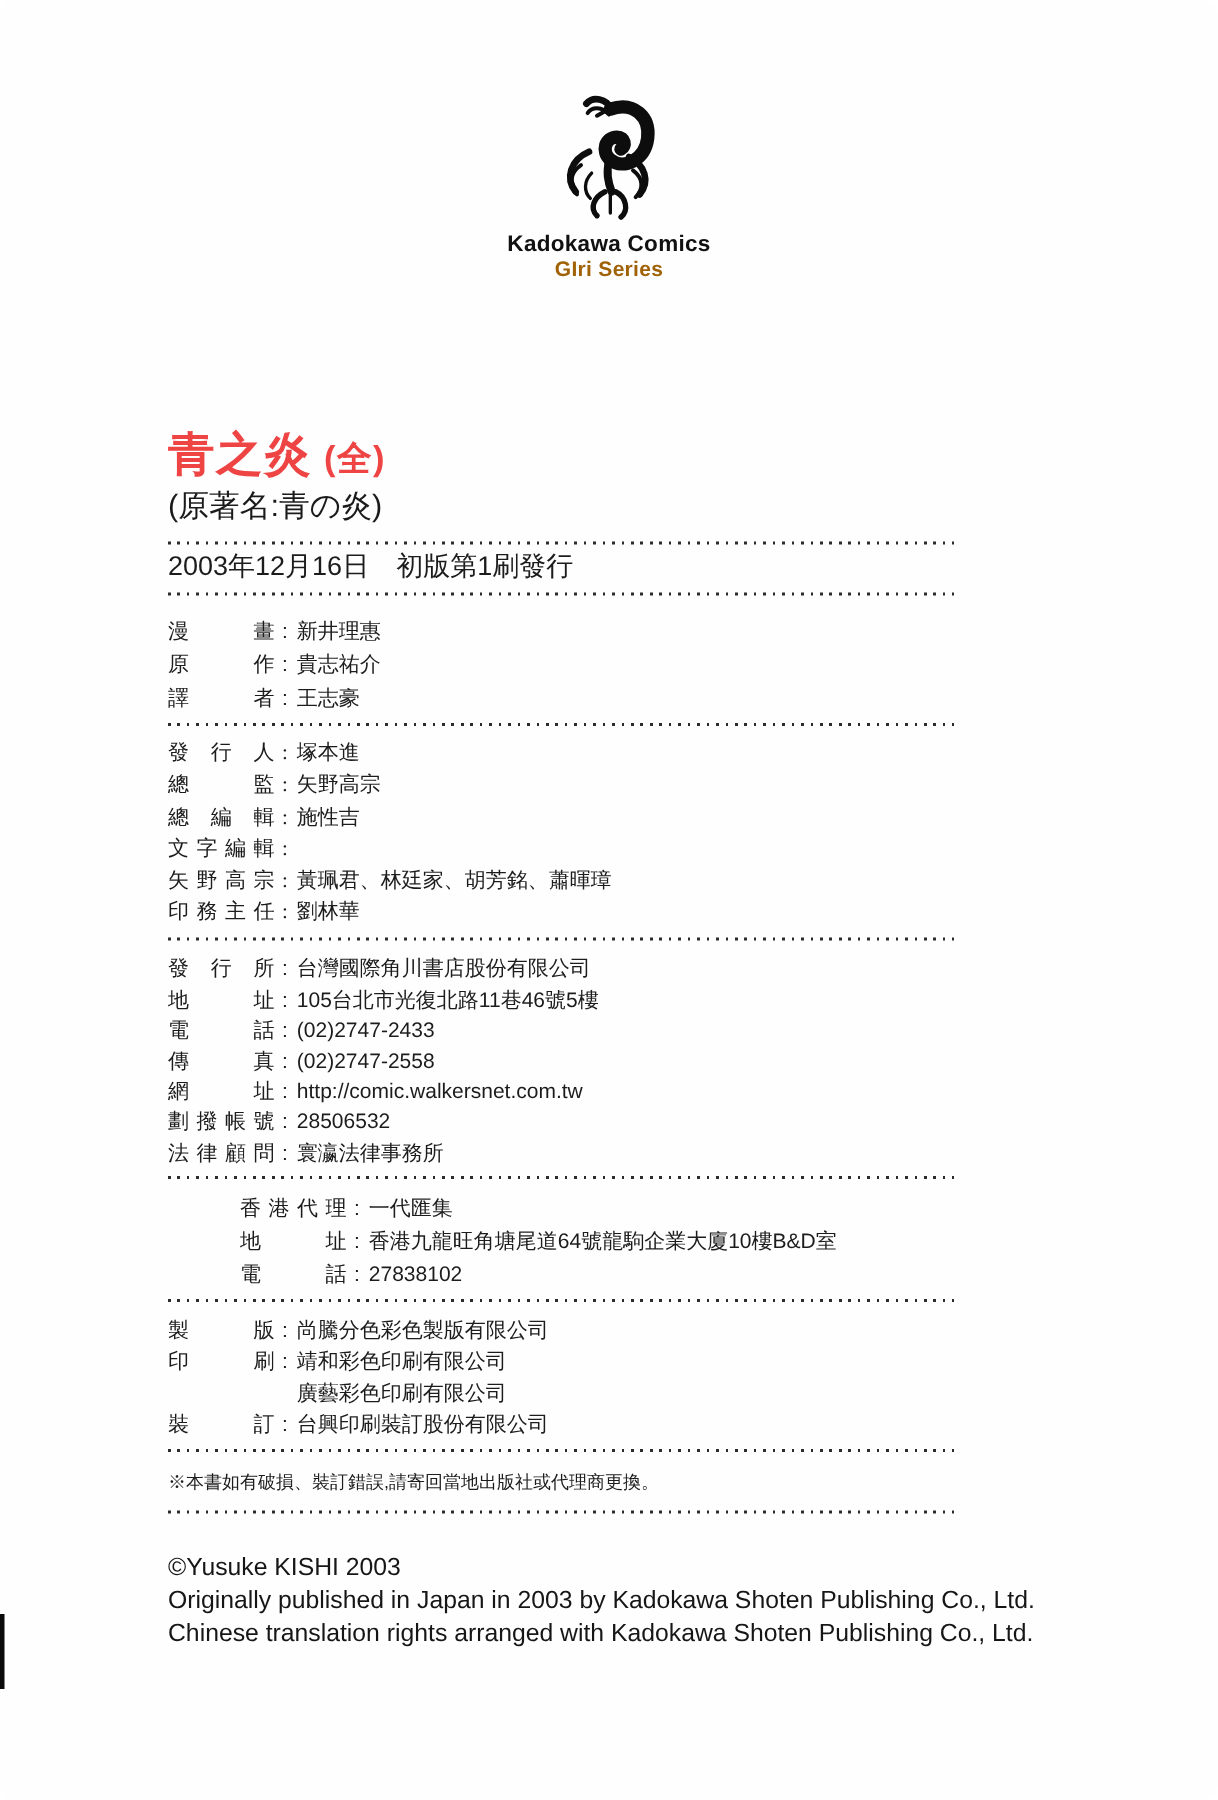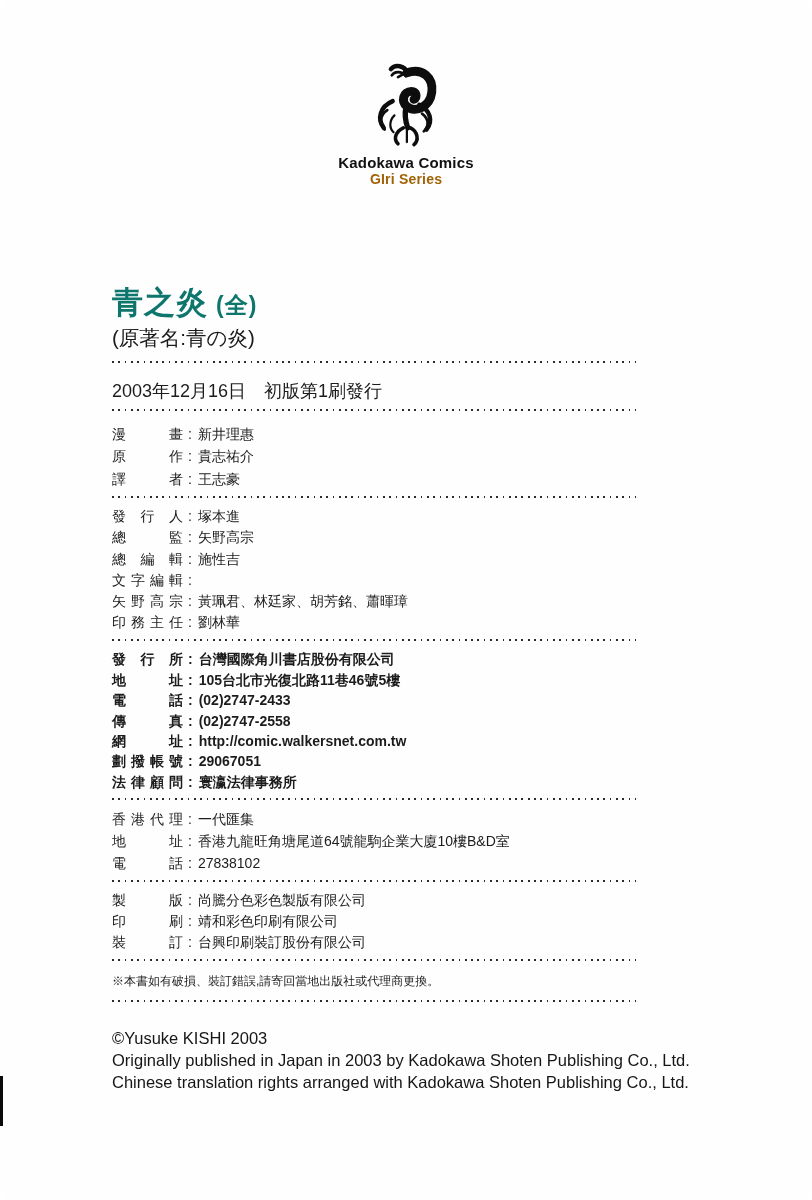--- a/index.html
+++ b/index.html
@@ -12,36 +12,36 @@
     color:#1c1c1c;
     border-radius:11px;
   }
   
   .logo{position:absolute;top:62px;left:0;width:100%;text-align:center;}
   .logo svg{display:block;margin:0 auto;}
   .logo-line1{margin-top:3px;font-size:15px;font-weight:700;letter-spacing:.2px;color:#111;}
   .logo-line2{font-size:14px;font-weight:700;letter-spacing:.2px;color:#a16207;}
   
   .content{position:absolute;left:112px;top:278px;width:628px;}
-  h1.title{margin:8px 0 0;font-size:31px;line-height:34px;font-weight:700;letter-spacing:1px;color:#0f766e;}
+  h1.title{margin:8px 0 0;font-size:31px;line-height:34px;font-weight:700;letter-spacing:1px;color:#ef4444;}
   .t-vol{font-size:23px;font-weight:700;margin-left:8px;}
   .subtitle{margin-top:2px;font-size:20.5px;line-height:27px;color:#1a1a1a;}
-  .date{margin-top:15px;font-size:18px;line-height:24px;white-space:pre-wrap;}
+  .date{margin-top:1px;font-size:18px;line-height:24px;white-space:pre-wrap;}
   .dots{
     height:4px;width:524px;margin-top:9px;
     background-image:repeating-linear-gradient(to right,#2b2b2b 0 1.7px,transparent 1.7px 6.3px);
     background-position:0 1px;background-repeat:repeat-x;background-size:auto 2.2px;
   }
   .dots.tight{margin-top:5px;}
   .sec{margin-top:7px;}
   .sec.first{margin-top:11px;}
   .row{display:flex;align-items:center;font-size:14px;line-height:22.4px;}
-  .sec-staff .row{line-height:21.2px;}
-  .sec-pub .row{line-height:20.4px;font-weight:bold;}
-  .sec-hk .row{line-height:22px;}
+  .sec-staff .row{line-height:21.2px;font-family:Liberation Serif, serif;}
+  .sec-pub .row{line-height:20.4px;}
+  .sec-hk .row{line-height:22px;margin-left:48px;}
   .sec-print .row{line-height:21px;}
   .lbl{
     display:inline-block;width:71px;flex:0 0 71px;
     text-align:justify;text-align-last:justify;
   }
   .sep{padding:0 6px 0 5px;}
   .sep.invisible{visibility:hidden;}
   .val{white-space:pre-wrap;}
   .notice{margin-top:8px;font-size:12px;line-height:23px;}
   .dots.after-notice{margin-top:6px;}
@@ -160,21 +160,21 @@
           <span class="val">(02)2747-2558</span>
       </div>
       <div class="row">
         <span class="lbl">網址</span>
           <span class="sep">:</span>
           <span class="val">http://comic.walkersnet.com.tw</span>
       </div>
       <div class="row">
         <span class="lbl">劃撥帳號</span>
           <span class="sep">:</span>
-          <span class="val">29067051</span>
+          <span class="val">28506532</span>
       </div>
       <div class="row">
         <span class="lbl">法律顧問</span>
           <span class="sep">:</span>
           <span class="val">寰瀛法律事務所</span>
       </div>
     </section>
 
     <div class="dots tight"></div>
 
@@ -201,20 +201,25 @@
     <section class="sec sec-print">
       <div class="row">
         <span class="lbl">製版</span>
           <span class="sep">:</span>
           <span class="val">尚騰分色彩色製版有限公司</span>
       </div>
       <div class="row">
         <span class="lbl">印刷</span>
           <span class="sep">:</span>
           <span class="val">靖和彩色印刷有限公司</span>
+      </div>
+      <div class="row">
+        <span class="lbl"></span>
+          <span class="sep invisible">:</span>
+          <span class="val">廣藝彩色印刷有限公司</span>
       </div>
       <div class="row">
         <span class="lbl">裝訂</span>
           <span class="sep">:</span>
           <span class="val">台興印刷裝訂股份有限公司</span>
       </div>
     </section>
 
     <div class="dots tight"></div>
 

